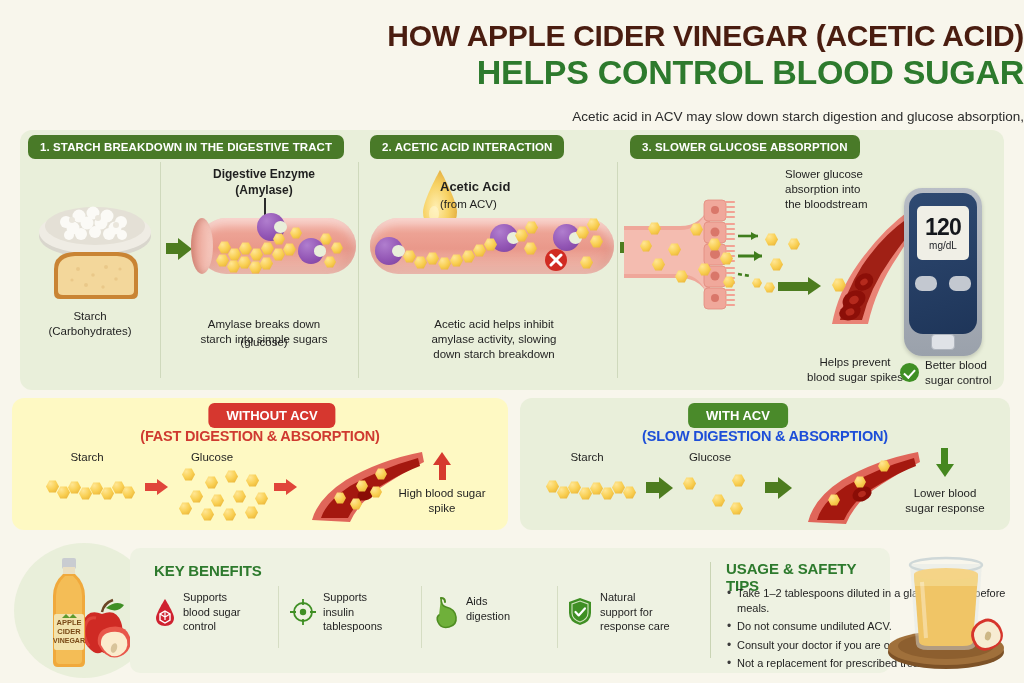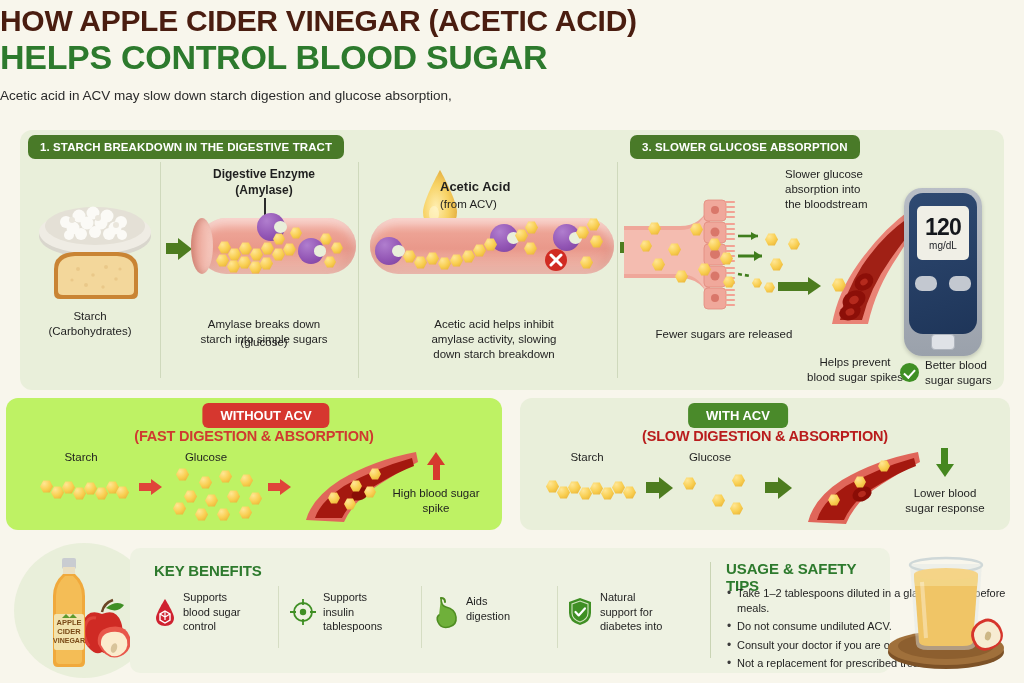--- a/index.html
+++ b/index.html
@@ -5,31 +5,31 @@
   * { box-sizing: border-box; margin: 0; padding: 0; }
   body {
     width: 1024px; height: 683px;
     background: #f8f6ec;
     font-family: "Liberation Sans", sans-serif;
     overflow: hidden;
     position: relative;
   }
 
   
-  .header { text-align: left; padding-top: 5px; }
+  .header { text-align: right; padding-top: 20px; }
   .title-1 {
     font-size: 30px; font-weight: bold; color: #4a1d10;
     letter-spacing: -0.3px; line-height: 1.08;
   }
   .title-2 {
     font-size: 34px; font-weight: bold; color: #2d7a2d;
     letter-spacing: -0.3px; line-height: 1.12; margin-top: 1px;
   }
   .subtitle {
-    font-size: 13.5px; color: #2b2b2b; line-height: 1.33; margin-top: 11px;
+    font-size: 13.5px; color: #2b2b2b; line-height: 1.33; margin-top: 17px;
   }
 
   
   .main-panel {
     position: absolute; left: 20px; top: 130px;
     width: 984px; height: 260px;
     background: #e9efda; border-radius: 12px;
   }
   .col-divider {
     position: absolute; top: 32px; bottom: 12px; width: 1px;
@@ -49,35 +49,35 @@
   .lbl {
     position: absolute; text-align: center;
     font-size: 11.5px; color: #1f1f1f; line-height: 1.42;
   }
   .lbl-bold { font-weight: bold; font-size: 13px; }
 
   
   .cmp {
     position: absolute; top: 398px; height: 132px; border-radius: 12px;
   }
-  .cmp-without { left: 6px; width: 496px; background: #bef264; }
+  .cmp-without { left: 12px; width: 496px; background: #fef9c3; }
   .cmp-with    { left: 520px; width: 490px; background: #e9efda; }
   .cmp-badge {
     position: absolute; top: 5px; left: 50%; transform: translateX(-50%);
     color: #fff; font-size: 13px; font-weight: bold;
     padding: 5px 18px; border-radius: 6px; white-space: nowrap;
   }
   .badge-red   { background: #d6372f; }
   .badge-green { background: #4a8a2a; }
   .cmp-sub {
     position: absolute; top: 30px; left: 0; right: 0; text-align: center;
     font-size: 14.5px; font-weight: bold; letter-spacing: -0.2px;
   }
   .sub-red   { color: #cf3a30; }
-  .sub-green { color: #b91c1c; }
+  .sub-green { color: #1d4ed8; }
   .cmp-lbl {
     position: absolute; font-size: 11.5px; color: #1f1f1f;
     text-align: center; line-height: 1.35;
   }
 
   
   .bottom-bar {
     position: absolute; left: 130px; top: 548px;
     width: 760px; height: 125px;
     background: #eef2e2; border-radius: 10px;
@@ -269,20 +269,21 @@
   <div class="hexdot" style="left:253px;top:103px;width:12px;height:12px"></div>
   <div class="hexdot" style="left:270px;top:97px;width:12px;height:12px"></div>
   <div class="hexdot" style="left:300px;top:103px;width:12px;height:12px"></div>
   <div class="hexdot" style="left:311px;top:112px;width:12px;height:12px"></div>
   <div class="hexdot" style="left:304px;top:126px;width:12px;height:12px"></div>
 
   <div class="cap" style="left:152px;top:186px;width:184px">Amylase breaks down</div>
   <div class="cap" style="left:152px;top:201px;width:184px">starch into simple sugars</div>
   <div class="cap" style="left:152px;top:204px;width:184px">(glucose)</div>
 
+  <div class="step-badge" style="left:350px">2. ACETIC ACID INTERACTION</div>
 
   <svg style="position:absolute;left:397px;top:38px" width="46" height="66">
     <path d="M23 2 C23 2 6 32 6 44 C6 55 13 62 23 62 C33 62 40 55 40 44 C40 32 23 2 23 2 Z" fill="url(#dropg)"></path>
     <defs>
       <radialGradient id="dropg" cx="38%" cy="62%" r="70%">
         <stop offset="0%" stop-color="#ffeeb0"></stop>
         <stop offset="55%" stop-color="#f7d264"></stop>
         <stop offset="100%" stop-color="#e0a83a"></stop>
       </radialGradient>
     </defs>
@@ -415,21 +416,20 @@
       <ellipse cx="52" cy="74" rx="10" ry="8" transform="rotate(-35 52 74)"></ellipse>
     </g>
     <g fill="#b52a1d">
       <ellipse cx="42" cy="92" rx="5" ry="4" transform="rotate(-28 42 92)"></ellipse>
       <ellipse cx="38" cy="104" rx="4.5" ry="3.5" transform="rotate(-20 38 104)"></ellipse>
       <ellipse cx="52" cy="74" rx="4" ry="3" transform="rotate(-35 52 74)"></ellipse>
     </g>
   </svg>
   <div class="hexdot" style="left:812px;top:148px;width:14px;height:14px"></div>
 
-  <div class="cap" style="left:606px;top:196px;width:196px">Fewer sugars are released</div>
 
   <div class="cap" style="left:760px;top:224px;width:150px">Helps prevent</div>
   <div class="cap" style="left:760px;top:239px;width:150px">blood sugar spikes</div>
 
   <div style="position:absolute;left:884px;top:58px;width:78px;height:168px;border-radius:18px;
               background:linear-gradient(180deg,#b9bec6,#9aa1ab);box-shadow:0 2px 4px rgba(0,0,0,.18)">
     <div style="position:absolute;left:5px;top:5px;right:5px;bottom:22px;border-radius:14px;
                 background:linear-gradient(160deg,#2f4a72,#1e3559)"></div>
     <div style="position:absolute;left:13px;top:18px;width:52px;height:54px;border-radius:5px;
                 background:#f0efe6;display:flex;flex-direction:column;align-items:center;justify-content:center;line-height:1">
@@ -439,21 +439,21 @@
     <div style="position:absolute;left:11px;top:88px;width:22px;height:15px;border-radius:7px;background:#c3c8d0"></div>
     <div style="position:absolute;right:11px;top:88px;width:22px;height:15px;border-radius:7px;background:#c3c8d0"></div>
     <div style="position:absolute;left:27px;bottom:6px;width:24px;height:16px;border-radius:4px;
                 background:#dfe2e7;border:1px solid #aeb4bd"></div>
   </div>
 
   <div style="position:absolute;left:880px;top:228px;display:flex;align-items:center;gap:6px">
     <div class="check-circle"></div>
     <div style="font-size:11.5px;line-height:1.3;color:#1f1f1f">
       <div>Better blood</div>
-      <div>sugar sugars</div>
+      <div>sugar control</div>
     </div>
   </div>
 </div>
 
 <div class="cmp cmp-without">
   <div class="cmp-badge badge-red" style="left:260px">WITHOUT ACV</div>
   <div class="cmp-sub sub-red">(FAST DIGESTION &amp; ABSORPTION)</div>
 
   <div class="cmp-lbl" style="left:30px;top:52px;width:90px">Starch</div>
   <div class="cmp-lbl" style="left:155px;top:52px;width:90px">Glucose</div>
@@ -618,21 +618,21 @@
 
   <div class="benefit-cell" style="left:437px;top:42px;width:135px">
     <svg width="26" height="29">
       <path d="M13 1 L24 5 L24 16 Q24 25 13 28 Q2 25 2 16 L2 5 Z" fill="#3f8f24"></path>
       <path d="M13 4 L21 7 L21 16 Q21 22 13 25 Q5 22 5 16 L5 7 Z" fill="none" stroke="#cfe3bd" stroke-width="1.1"></path>
       <path d="M8.5 15 l3.2 3.4 l6.2 -7" fill="none" stroke="#fff" stroke-width="2.2" stroke-linecap="round" stroke-linejoin="round"></path>
     </svg>
     <div class="benefit-text">
       <div>Natural</div>
       <div>support for</div>
-      <div>diabetes into</div>
+      <div>response care</div>
     </div>
   </div>
   <div class="ben-divider" style="left:580px;top:14px;height:96px;background:#c9d4b4"></div>
 
   <div class="sec-title" style="position:absolute;left:596px;top:12px">USAGE &amp; SAFETY TIPS</div>
   <div style="position:absolute;left:596px;top:38px;width:300px">
     <div class="tip-item">Take 1–2 tablespoons diluted in a glass of water before meals.</div>
     <div class="tip-item">Do not consume undiluted ACV.</div>
     <div class="tip-item">Consult your doctor if you are on diabetes medication.</div>
     <div class="tip-item">Not a replacement for prescribed treatment.</div>

